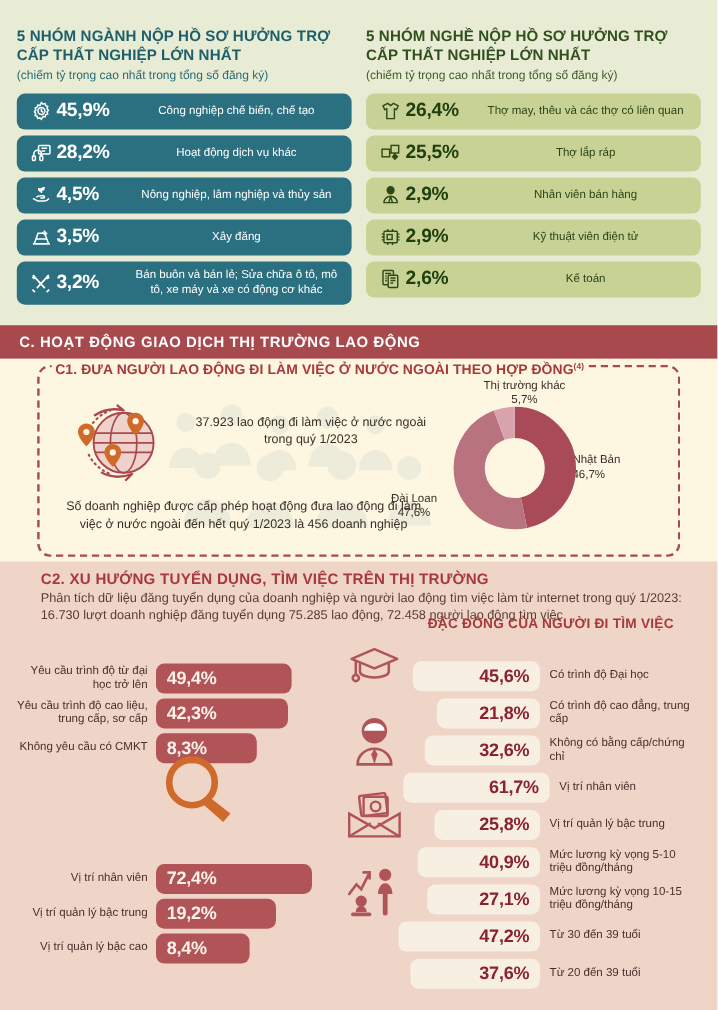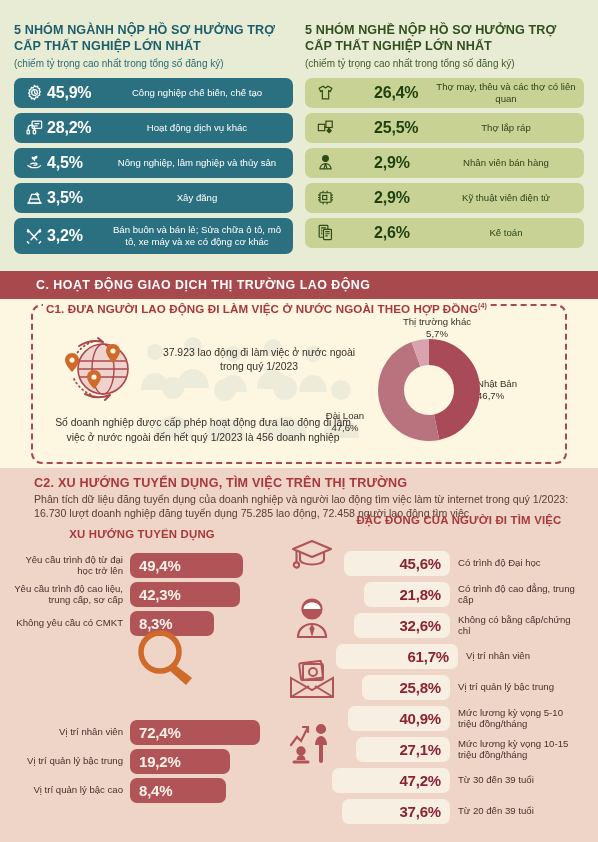--- a/index.html
+++ b/index.html
@@ -38,34 +38,34 @@
     min-height: 30px; padding: 3px 8px 3px 7px;
   }
   .row.teal { background: #2b7080; color: #ffffff; }
   .row.olive { background: #c7d294; color: #2f4a17; }
   .row-ico { width: 26px; flex: 0 0 26px; display: flex; align-items: center; justify-content: center; }
   .row-ico svg { display: block; }
   .row-pct {
     font-size: 16px; font-weight: bold; width: 62px; flex: 0 0 62px;
     letter-spacing: -.2px;
   }
-  .row.olive .row-pct { color: #20400f; margin-left: 36px; }
+  .row.olive .row-pct { color: #20400f; }
   .row-lbl {
     flex: 1; text-align: center; font-size: 9.6px; line-height: 1.2;
   }
   .row.olive .row-lbl { color: #2c441a; }
 
   
   .c-band {
     position: absolute; left: 0; top: 271px; width: 598px; height: 28px;
     background: #a8494e; display: flex; align-items: center;
   }
   .c-band-txt {
     color: #ffffff; font-size: 12.4px; font-weight: bold;
-    letter-spacing: .5px; padding-left: 36px;
+    letter-spacing: .5px; padding-left: 16px;
   }
 
   
   .c1-wrap {
     position: absolute; left: 0; top: 299px; width: 598px; height: 169px;
     background: #fdf6e0; padding: 5px 31px 4px 31px;
   }
   .c1-box {
     position: relative; width: 100%; height: 100%;
     border: 2.2px dashed #a8494e; border-radius: 11px;
@@ -390,21 +390,20 @@
       </div>
     </div>
   </div>
 
   <div class="c2">
     <div class="c2-title">C2. XU HƯỚNG TUYỂN DỤNG, TÌM VIỆC TRÊN THỊ TRƯỜNG</div>
     <div class="c2-desc">Phân tích dữ liệu đăng tuyển dụng của doanh nghiệp và người lao động tìm việc làm từ internet trong quý 1/2023: 16.730 lượt doanh nghiệp đăng tuyển dụng 75.285 lao động, 72.458 người lao động tìm việc</div>
 
     <div class="c2-body">
 
-      <div class="sub-title st-left">XU HƯỚNG TUYỂN DỤNG</div>
       <div class="sub-title st-right">ĐẶC ĐỒNG CỦA NGƯỜI ĐI TÌM VIỆC</div>
 
       <div class="bgroup bg1">
         <div class="brow">
           <span class="brow-lbl">Yêu cầu trình độ từ đại học trở lên</span>
           <span class="bar" style="width:113px">49,4%</span>
         </div>
         <div class="brow">
           <span class="brow-lbl">Yêu cầu trình độ cao liệu, trung cấp, sơ cấp</span>
           <span class="bar" style="width:110px">42,3%</span>
@@ -426,21 +425,21 @@
         <div class="brow">
           <span class="brow-lbl">Vị trí nhân viên</span>
           <span class="bar" style="width:130px">72,4%</span>
         </div>
         <div class="brow">
           <span class="brow-lbl">Vị trí quản lý bậc trung</span>
           <span class="bar" style="width:100px">19,2%</span>
         </div>
         <div class="brow">
           <span class="brow-lbl">Vị trí quản lý bậc cao</span>
-          <span class="bar" style="width:96px">8,4%</span>
+          <span class="bar" style="width:78px">8,4%</span>
         </div>
       </div>
 
       <div class="mid-icons">
         <span class="mi">
           <svg width="46" height="42" viewBox="0 0 46 42" fill="none" stroke="#b05457" stroke-width="2.1" stroke-linejoin="round">
             <path d="M4 14L23 6l19 8-19 8z"></path>
             <path d="M11 17.5v7c0 3 5.5 5 12 5s12-2 12-5v-7"></path>
             <path d="M7.5 15.5v12"></path>
               <circle cx="7.5" cy="30" r="2.6"></circle>

